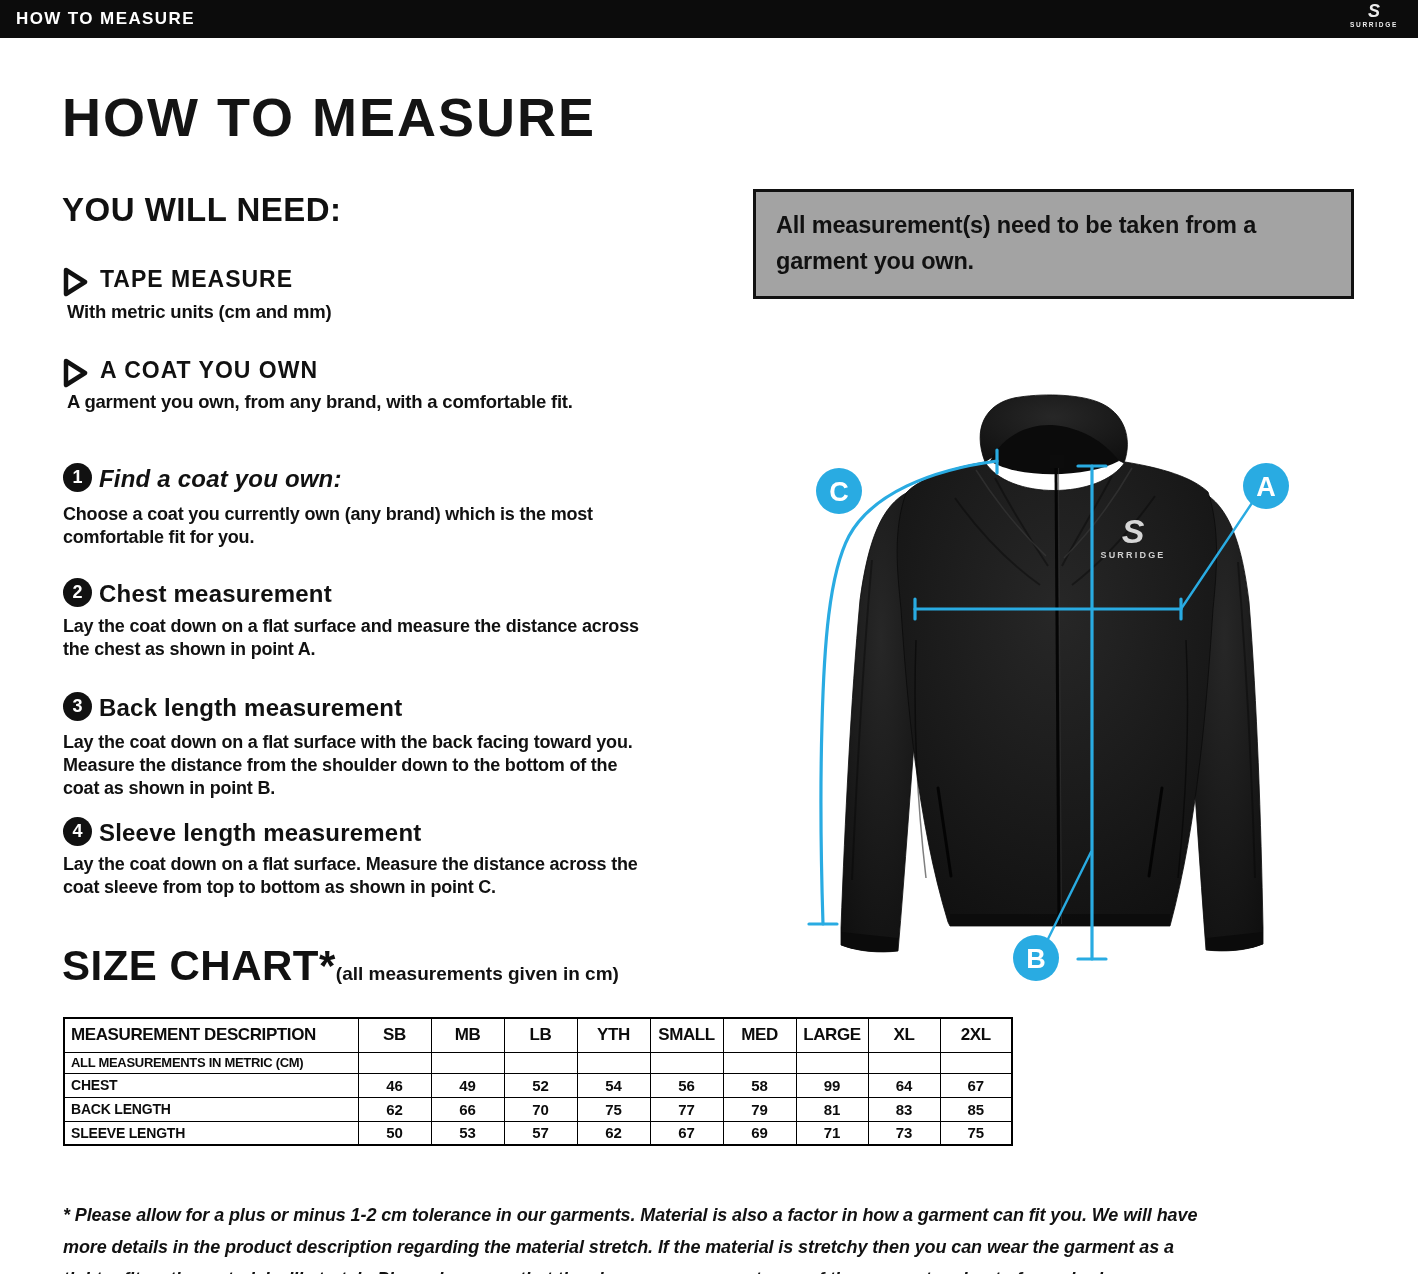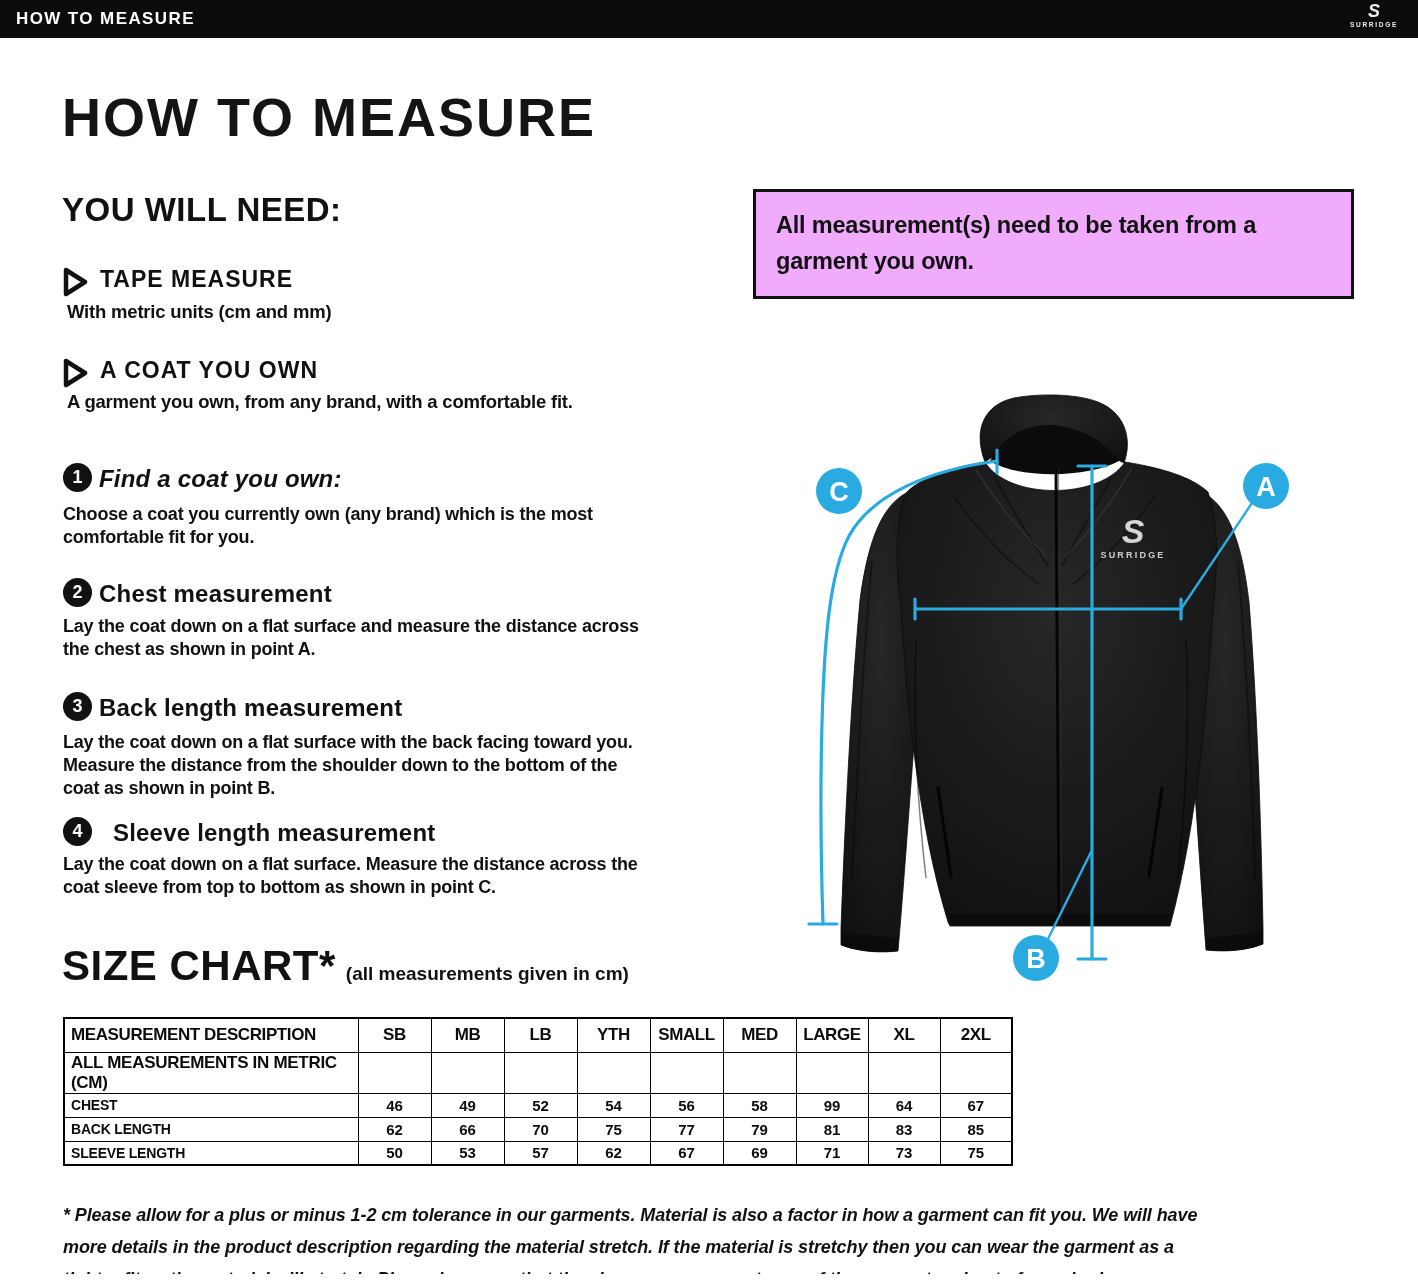--- a/index.html
+++ b/index.html
@@ -25,35 +25,35 @@
   .need-desc  { position:absolute; font-size:18.5px; font-weight:700; letter-spacing:-0.2px; }
   
   .step-badge { position:absolute; width:29px; height:29px; border-radius:50%; background:#111;
     color:#fff; font-size:18px; font-weight:700; display:flex; align-items:center; justify-content:center; }
   .step-title { position:absolute; font-size:24px; font-weight:700; letter-spacing:0.2px; }
   .step-body  { position:absolute; font-size:18px; font-weight:700; line-height:23px;
     letter-spacing:-0.2px; white-space:pre-line; }
   
   .notice-box { position:absolute; left:753px; top:189px; width:601px; border:3px solid #111;
     padding:15px 20px 17px 20px; font-size:23.5px; font-weight:700; line-height:36px;
-    white-space:pre-line; letter-spacing:-0.2px; background:#f0abfc; }
+    white-space:pre-line; letter-spacing:-0.2px; background:#a3a3a3; }
   
   .diagram { position:absolute; left:770px; top:385px; width:650px; height:612px; }
   .diagram svg { font-family:"Liberation Sans", sans-serif; }
   
-  .size-title-row { position:absolute; left:62px; top:942px; display:flex; align-items:baseline; gap:10px; }
+  .size-title-row { position:absolute; left:62px; top:942px; display:flex; align-items:baseline; gap:0; }
   .size-title { font-size:42px; font-weight:700; letter-spacing:0.5px; }
   .size-subtitle { font-size:19px; font-weight:700; }
   table.size-chart { position:absolute; left:63px; top:1017px; width:948px;
     border-collapse:collapse; border:2.5px solid #000; table-layout:fixed; }
   table.size-chart th, table.size-chart td { border:1px solid #000; text-align:center;
     font-weight:700; color:#0c0c0c; overflow:hidden; }
   table.size-chart .hdr th { height:34px; font-size:17px; letter-spacing:-0.4px; }
   table.size-chart th.first, table.size-chart td.first { text-align:left; padding-left:6px; }
-  table.size-chart .metric td { height:21px; font-size:17px; letter-spacing:-0.3px; }
+  table.size-chart .metric td { height:21px; font-size:13px; letter-spacing:-0.3px; }
   table.size-chart .data td { height:24px; font-size:15px; }
   table.size-chart .data td.first { font-size:14px; letter-spacing:-0.2px; }
   
   .footnote { position:absolute; left:63px; top:1199px; width:1350px; font-size:18px;
     font-weight:700; font-style:italic; line-height:32px; white-space:pre-line; letter-spacing:-0.1px; }
 </style>
 </head>
 <body>
 
 <div class="page">
@@ -91,21 +91,21 @@
   <div class="step-body" style="left:63px; top:615px;">Lay the coat down on a flat surface and measure the distance across
 the chest as shown in point A.</div>
 
   <div class="step-badge" style="left:63px; top:692px;">3</div>
   <div class="step-title" style="left:99px; top:694px;">Back length measurement</div>
   <div class="step-body" style="left:63px; top:731px;">Lay the coat down on a flat surface with the back facing toward you.
 Measure the distance from the shoulder down to the bottom of the
 coat as shown in point B.</div>
 
   <div class="step-badge" style="left:63px; top:817px;">4</div>
-  <div class="step-title" style="left:113px; top:819px;">Sleeve length measurement</div>
+  <div class="step-title" style="left:99px; top:819px;">Sleeve length measurement</div>
   <div class="step-body" style="left:63px; top:853px;">Lay the coat down on a flat surface. Measure the distance across the
 coat sleeve from top to bottom as shown in point C.</div>
 
   <div class="notice-box">All measurement(s) need to be taken from a
 garment you own.</div>
 
   <div class="diagram">
     <svg width="650" height="612" viewBox="770 385 650 612">
       <defs>
         <radialGradient id="jg" cx="50%" cy="32%" r="80%">

